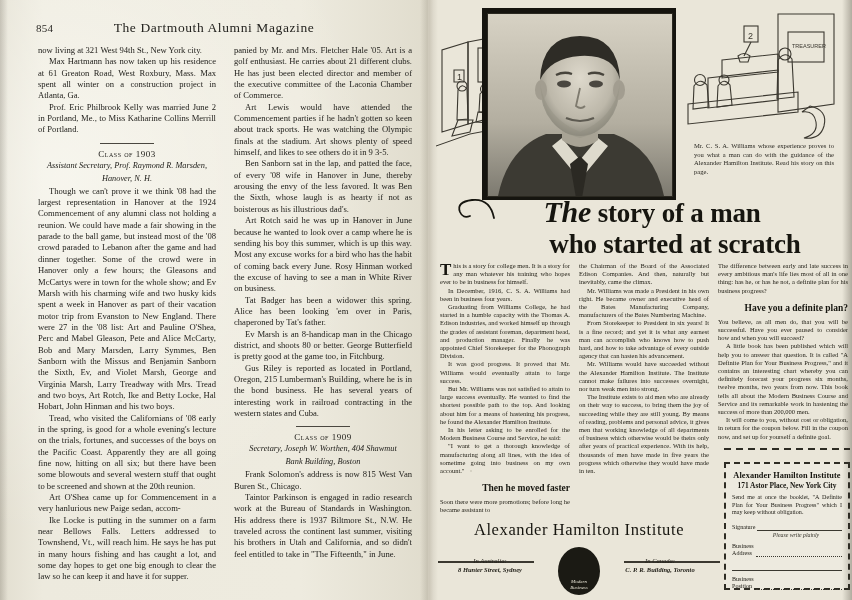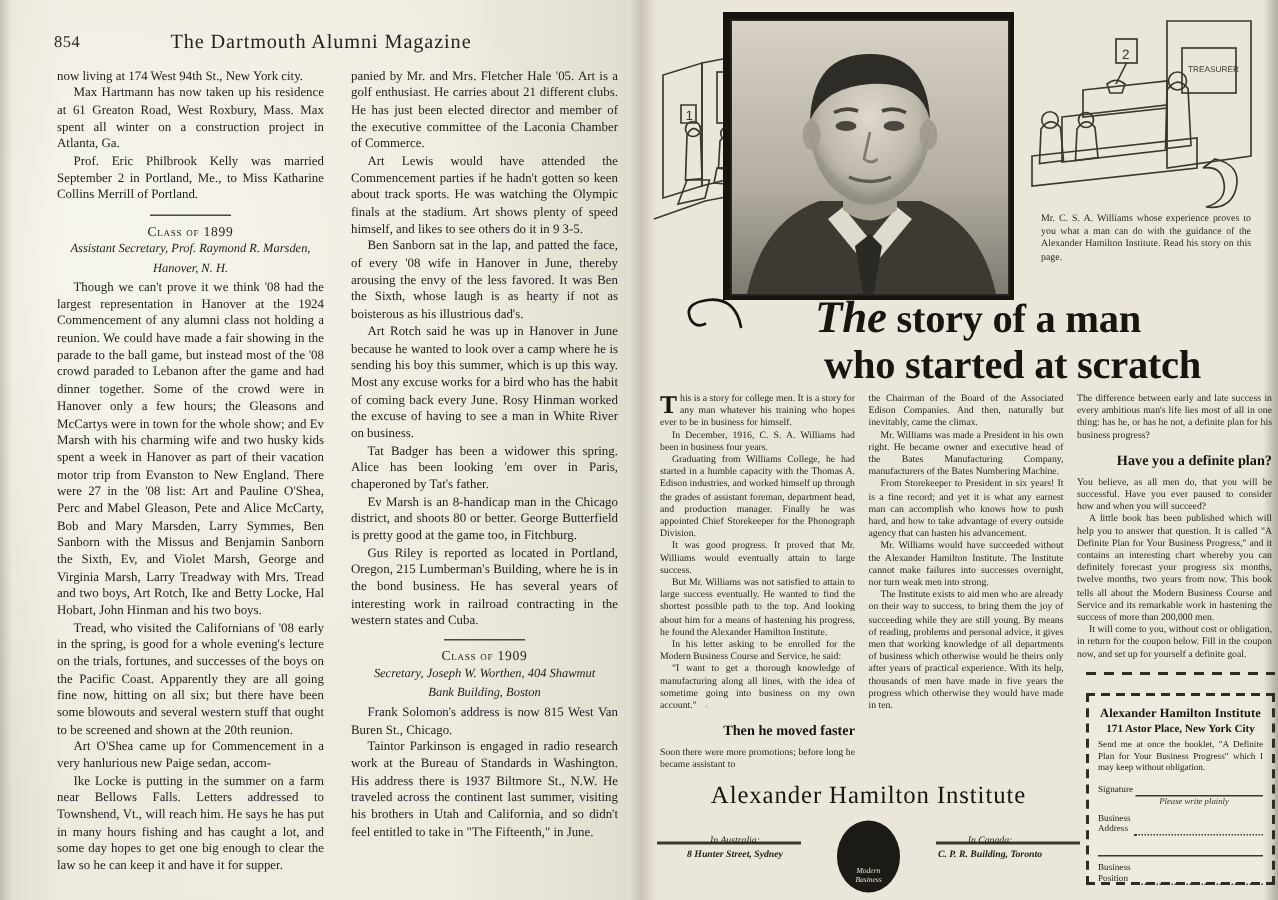--- a/index.html
+++ b/index.html
@@ -251,27 +251,27 @@
   <div class="speck" style="left:300px;top:520px;width:2px;height:2px;"></div>
   <div class="speck" style="left:620px;top:250px;width:2px;height:2px;"></div>
   <div class="speck" style="left:470px;top:470px;width:2px;height:2px;"></div>
 
   <div class="folio">854</div>
   <div class="running-head">The Dartmouth Alumni Magazine</div>
 
   <div class="lcols">
 
     <div class="lcol">
-      <p class="noind">now living at 174 West 94th St., New York city.</p>
+      <p class="noind">now living at 321 West 94th St., New York city.</p>
       <p>Max Hartmann has now taken up his residence at 61 Greaton Road, West Roxbury, Mass. Max spent all winter on a construction project in Atlanta, Ga.</p>
-      <p>Prof. Eric Philbrook Kelly was married September 2 in Portland, Me., to Miss Katharine Collins Merrill of Portland.</p>
+      <p>Prof. Eric Philbrook Kelly was married June 2 in Portland, Me., to Miss Katharine Collins Merrill of Portland.</p>
 
       <div class="rule-short"></div>
       <div class="class-head">
-        <span class="sc">Class of 1899</span>
+        <span class="sc">Class of 1903</span>
       </div>
       <div class="sec-line">Assistant Secretary, Prof. Raymond R. Marsden,</div>
       <div class="sec-line rom">Hanover, N. H.</div>
 
       <p>Though we can't prove it we think '08 had the largest representation in Hanover at the 1924 Commencement of any alumni class not holding a reunion. We could have made a fair showing in the parade to the ball game, but instead most of the '08 crowd paraded to Lebanon after the game and had dinner together. Some of the crowd were in Hanover only a few hours; the Gleasons and McCartys were in town for the whole show; and Ev Marsh with his charming wife and two husky kids spent a week in Hanover as part of their vacation motor trip from Evanston to New England. There were 27 in the '08 list: Art and Pauline O'Shea, Perc and Mabel Gleason, Pete and Alice McCarty, Bob and Mary Marsden, Larry Symmes, Ben Sanborn with the Missus and Benjamin Sanborn the Sixth, Ev, and Violet Marsh, George and Virginia Marsh, Larry Treadway with Mrs. Tread and two boys, Art Rotch, Ike and Betty Locke, Hal Hobart, John Hinman and his two boys.</p>
       <p>Tread, who visited the Californians of '08 early in the spring, is good for a whole evening's lecture on the trials, fortunes, and successes of the boys on the Pacific Coast. Apparently they are all going fine now, hitting on all six; but there have been some blowouts and several western stuff that ought to be screened and shown at the 20th reunion.</p>
       <p>Art O'Shea came up for Commencement in a very hanlurious new Paige sedan, accom-</p>
       <p>Ike Locke is putting in the summer on a farm near Bellows Falls. Letters addressed to Townshend, Vt., will reach him. He says he has put in many hours fishing and has caught a lot, and some day hopes to get one big enough to clear the law so he can keep it and have it for supper.</p>
     </div>
 

